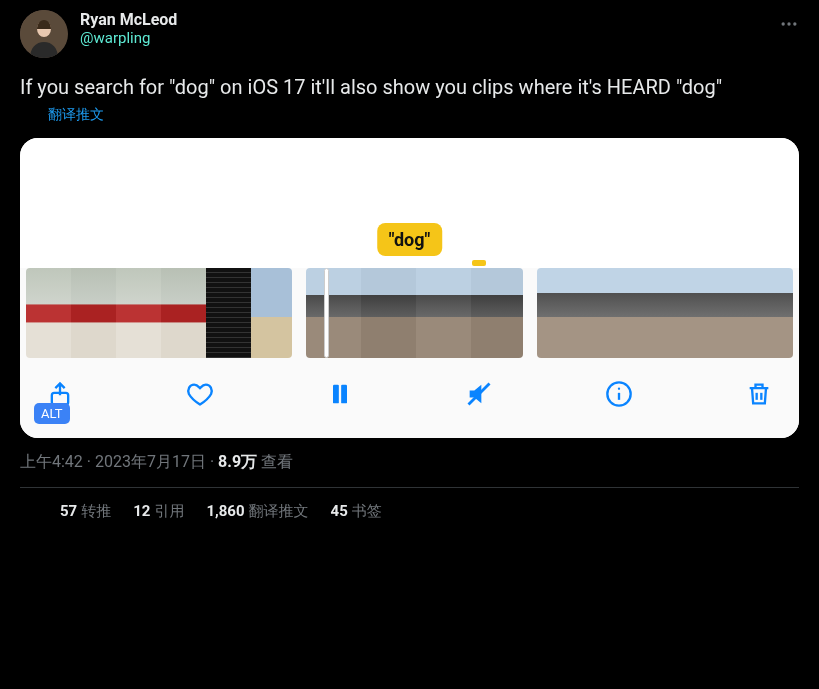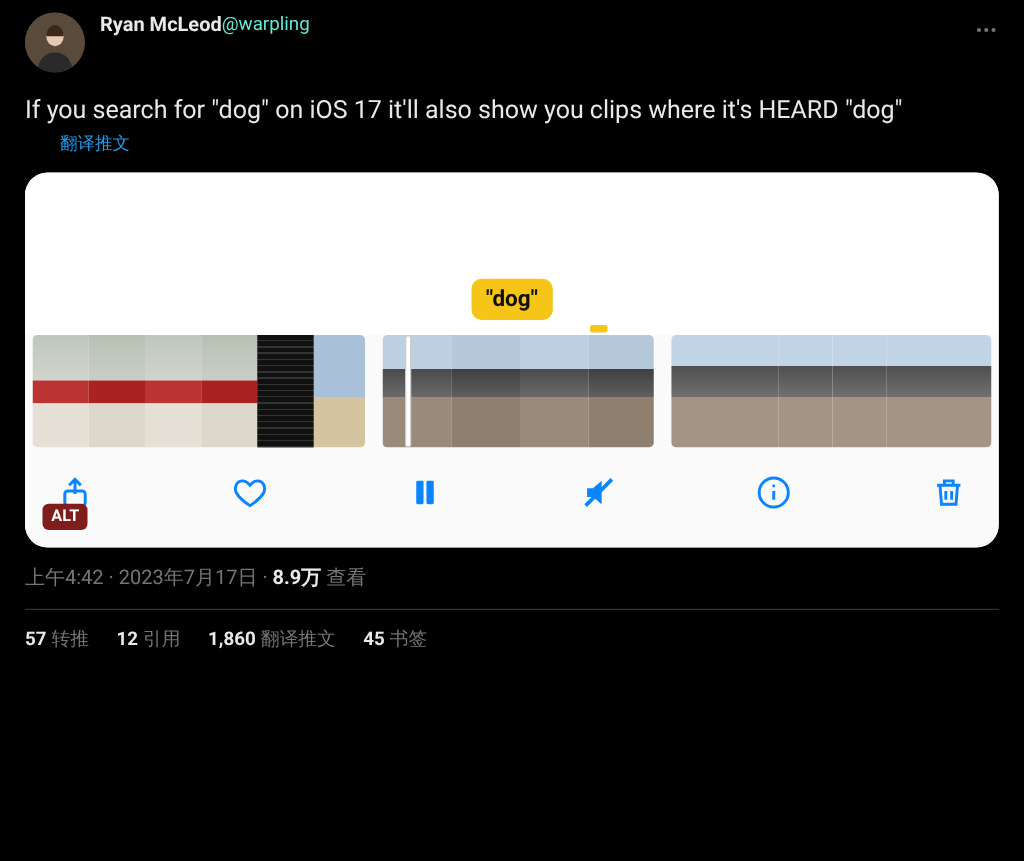--- a/index.html
+++ b/index.html
@@ -13,21 +13,21 @@
     padding: 10px 20px;
   }
   .header { display: flex; align-items: flex-start; gap: 12px; position: relative; }
   .avatar {
     width: 48px; height: 48px; border-radius: 50%;
     background: linear-gradient(135deg, #8a7060 0%, #3a3028 60%);
     display: flex; align-items: center; justify-content: center;
     overflow: hidden;
   }
   .avatar svg { width: 48px; height: 48px; }
-  .names { display: flex; }
+  .names { display: flex; flex-direction: column; }
   .display-name { font-weight: 700; font-size: 16px; color: #e7e9ea; }
   .handle { font-size: 15px; color: #5eead4; }
   .more-icon { position: absolute; right: 0; top: 4px; color: #71767b; }
   .more-icon svg { width: 20px; height: 20px; }
 
   .body-text { font-size: 20px; line-height: 26px; margin-top: 16px; color: #e7e9ea; }
   .translate { color: #1d9bf0; font-size: 14px; margin-top: 6px; cursor: pointer; margin-left: 28px; }
 
   .card {
     margin-top: 14px;
@@ -105,33 +105,33 @@
     background: #fafafa;
   }
   .tbtn { color: #0a84ff; }
   .tbtn svg { width: 28px; height: 28px; stroke: #0a84ff; fill: none; stroke-width: 2; }
   .tbtn.pause svg { fill: #0a84ff; stroke: none; }
   .tbtn.mute svg .slash { stroke: #0a84ff; stroke-width: 2.5; }
 
   .alt-badge {
     position: absolute;
     left: 14px; bottom: 14px;
-    background: #7f1d1d;
+    background: #3b82f6;
     color: #fff;
-    font-weight: 700;
+    font-weight: 400;
     font-size: 13px;
     padding: 3px 7px;
     border-radius: 5px;
   }
 
   .meta { margin-top: 14px; color: #71767b; font-size: 16px; }
   .meta .views-count { color: #e7e9ea; font-weight: 700; }
   .divider { border-top: 1px solid #2f3336; margin-top: 14px; }
 
-  .stats { display: flex; gap: 22px; margin-top: 14px; font-size: 15px; color: #71767b; }
+  .stats { display: flex; gap: 22px; margin-top: 14px; font-size: 15px; color: #71767b; margin-left: 40px; }
   .stats .n { color: #e7e9ea; font-weight: 700; margin-right: 4px; }
 </style>
 </head>
 <body>
 
 <div class="header">
   <div class="avatar">
     <svg viewBox="0 0 48 48">
       <circle cx="24" cy="24" r="24" fill="#5a4a3a"></circle>
       <ellipse cx="24" cy="19" rx="7" ry="8" fill="#e8c8b0"></ellipse>

